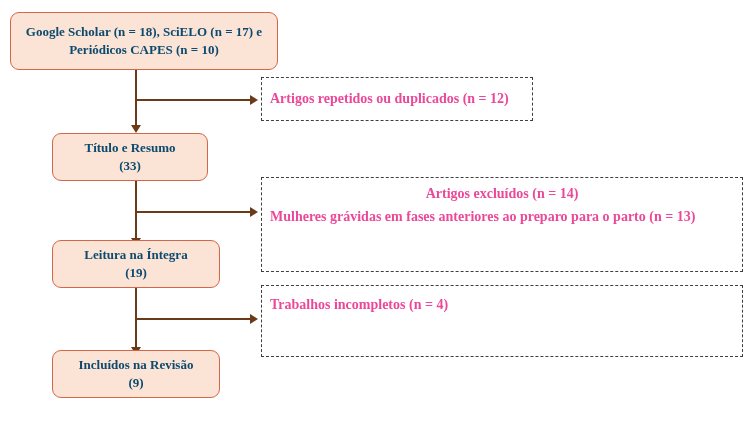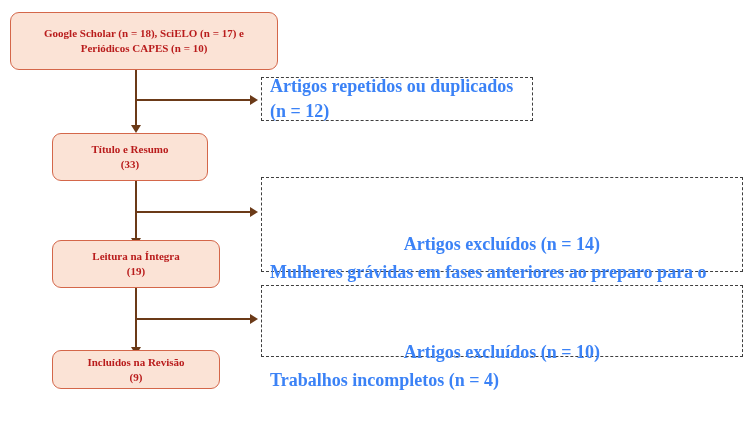--- a/index.html
+++ b/index.html
@@ -21,44 +21,43 @@
     position: absolute;
     box-sizing: border-box;
     background: #fbe3d6;
     border: 1.5px solid #d4674a;
     border-radius: 9px;
     display: flex;
     align-items: center;
     justify-content: center;
     text-align: center;
     font-weight: bold;
-    font-size: 11px;
-    color: #b91c1c;
+    font-size: 13px;
+    color: #0c4a6e;
     line-height: 1.35;
     padding: 2px 6px;
   }
   .node .txt {
     display: block;
     white-space: pre-line;
   }
   .excl {
     position: absolute;
     box-sizing: border-box;
     background: #ffffff;
     border: 1.5px dashed #3f3f3f;
-    font-size: 18px;
+    font-size: 14px;
     font-weight: bold;
-    color: #3b82f6;
+    color: #ec4899;
     line-height: 1.4;
     padding: 6px 8px;
   }
   .excl .ctr {
     text-align: center;
     display: block;
-    margin-top: 48px;
   }
   .excl .ln {
     display: block;
     text-align: left;
     margin-top: 3px;
   }
   .vline {
     position: absolute;
     background: #6b3a18;
     width: 2px;
@@ -126,22 +125,21 @@
 (19)</span>
   </div>
 
   <div class="vline" style="left:135px; top:288px; height:62px;"></div>
   <div class="arrow-down" style="left:131px; top:347px;"></div>
 
   <div class="hline" style="left:135px; top:318px; width:118px;"></div>
   <div class="arrow-right" style="left:250px; top:314px;"></div>
 
   <div class="excl" style="left:261px; top:285px; width:482px; height:72px;">
-    <span class="ctr">Artigos excluídos (n = 10)</span>
     <span class="ln">Trabalhos incompletos (n = 4)</span>
   </div>
 
-  <div class="node" style="left:52px; top:350px; width:168px; height:39px;">
+  <div class="node" style="left:52px; top:350px; width:168px; height:48px;">
     <span class="txt">Incluídos na Revisão
 (9)</span>
   </div>
 
 </div>
 
 </body></html>

